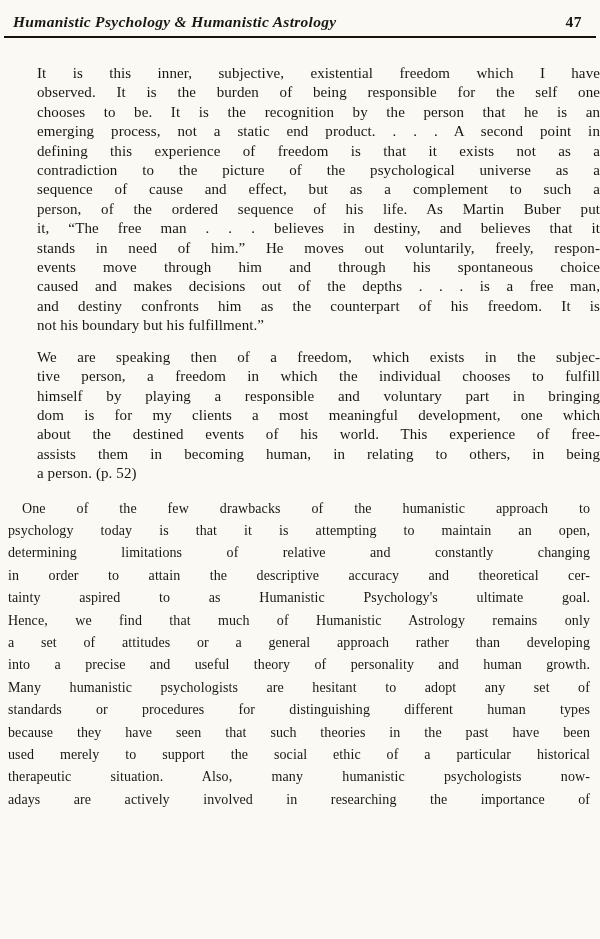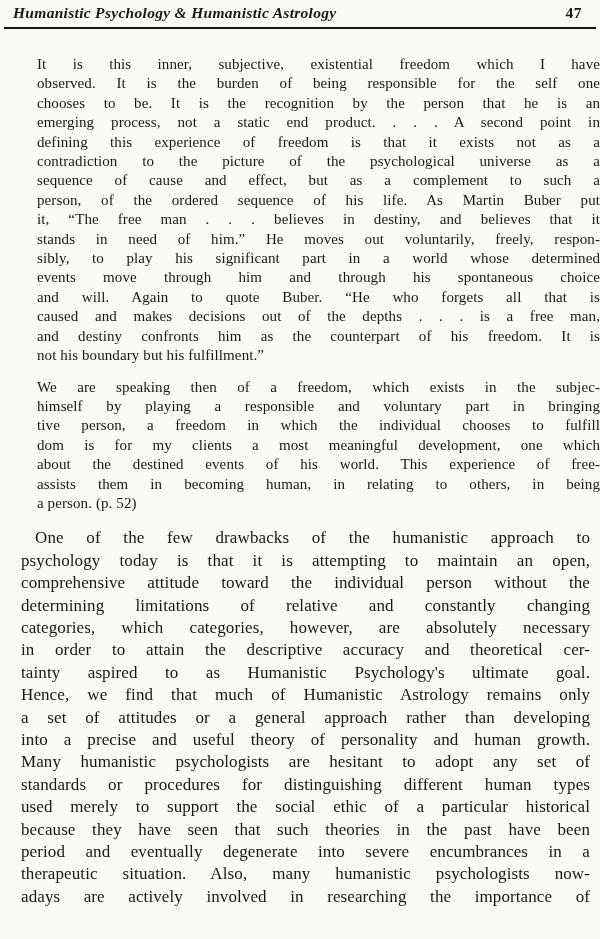--- a/index.html
+++ b/index.html
@@ -7,21 +7,21 @@
   body {
     background: #faf9f4;
     color: #1a1710;
     font-family: "Liberation Serif", "DejaVu Serif", serif;
     overflow: hidden;
   }
   .page {
     position: relative;
     width: 600px;
     height: 939px;
-    padding-top: 4px;
+    padding-top: 13px;
     overflow: hidden;
   }
   .page-header {
     display: flex;
     justify-content: space-between;
     align-items: baseline;
     padding: 0 18px 0 13px;
   }
   .running-title {
     font-style: italic;
@@ -49,22 +49,22 @@
   .tline.indent { text-indent: 14px; }
   .quote {
     margin-left: 37px;
     font-size: 15px;
     line-height: 19.4px;
     letter-spacing: 0.1px;
   }
   .quote-1 { margin-top: 26px; }
   .quote-2 { margin-top: 12px; }
   .body-para {
-    margin: 14px 10px 0 21px;
-    font-size: 17px;
+    margin: 14px 10px 0 8px;
+    font-size: 14px;
     line-height: 22.4px;
     letter-spacing: 0.1px;
   }
 </style>
 </head>
 <body>
 
 <div class="page">
 
   <header class="page-header">
@@ -90,80 +90,75 @@
 
       <div class="tline">sequence of cause and effect, but as a complement to such a</div>
 
 
       <div class="tline">person, of the ordered sequence of his life. As Martin Buber put</div>
 
       <div class="tline">it, “The free man . . . believes in destiny, and believes that it</div>
 
       <div class="tline">stands in need of him.” He moves out voluntarily, freely, respon-</div>
 
-      <div class="tline">sibly, to play his significant part in a world whose determined</div>
 
       <div class="tline">events move through him and through his spontaneous choice</div>
 
-      <div class="tline">and will. Again to quote Buber. “He who forgets all that is</div>
 
       <div class="tline">caused and makes decisions out of the depths . . . is a free man,</div>
 
       <div class="tline">and destiny confronts him as the counterpart of his freedom. It is</div>
 
       <div class="tline lastline">not his boundary but his fulfillment.”</div>
     </section>
 
   <section class="quote quote-2">
 
       <div class="tline">We are speaking then of a freedom, which exists in the subjec-</div>
 
+      <div class="tline">tive person, a freedom in which the individual chooses to fulfill</div>
+
       <div class="tline">himself by playing a responsible and voluntary part in bringing</div>
-
-      <div class="tline">tive person, a freedom in which the individual chooses to fulfill</div>
 
       <div class="tline">dom is for my clients a most meaningful development, one which</div>
 
       <div class="tline">about the destined events of his world. This experience of free-</div>
 
       <div class="tline">assists them in becoming human, in relating to others, in being</div>
 
       <div class="tline lastline">a person. (p. 52)</div>
     </section>
 
   <section class="body-para">
 
       <div class="tline indent">One of the few drawbacks of the humanistic approach to</div>
 
       <div class="tline">psychology today is that it is attempting to maintain an open,</div>
 
-      <div class="tline">comprehensive attitude toward the individual person without the</div>
 
       <div class="tline">determining limitations of relative and constantly changing</div>
 
-      <div class="tline">categories, which categories, however, are absolutely necessary</div>
 
       <div class="tline">in order to attain the descriptive accuracy and theoretical cer-</div>
 
       <div class="tline">tainty aspired to as Humanistic Psychology's ultimate goal.</div>
 
       <div class="tline">Hence, we find that much of Humanistic Astrology remains only</div>
 
       <div class="tline">a set of attitudes or a general approach rather than developing</div>
 
       <div class="tline">into a precise and useful theory of personality and human growth.</div>
 
       <div class="tline">Many humanistic psychologists are hesitant to adopt any set of</div>
 
       <div class="tline">standards or procedures for distinguishing different human types</div>
 
+      <div class="tline">because they have seen that such theories in the past have been</div>
+
       <div class="tline">used merely to support the social ethic of a particular historical</div>
 
-      <div class="tline">because they have seen that such theories in the past have been</div>
-
-      <div class="tline">period and eventually degenerate into severe encumbrances in a</div>
 
       <div class="tline">therapeutic situation. Also, many humanistic psychologists now-</div>
 
       <div class="tline">adays are actively involved in researching the importance of</div>
     </section>
 
 </div>
 
 </body></html>

